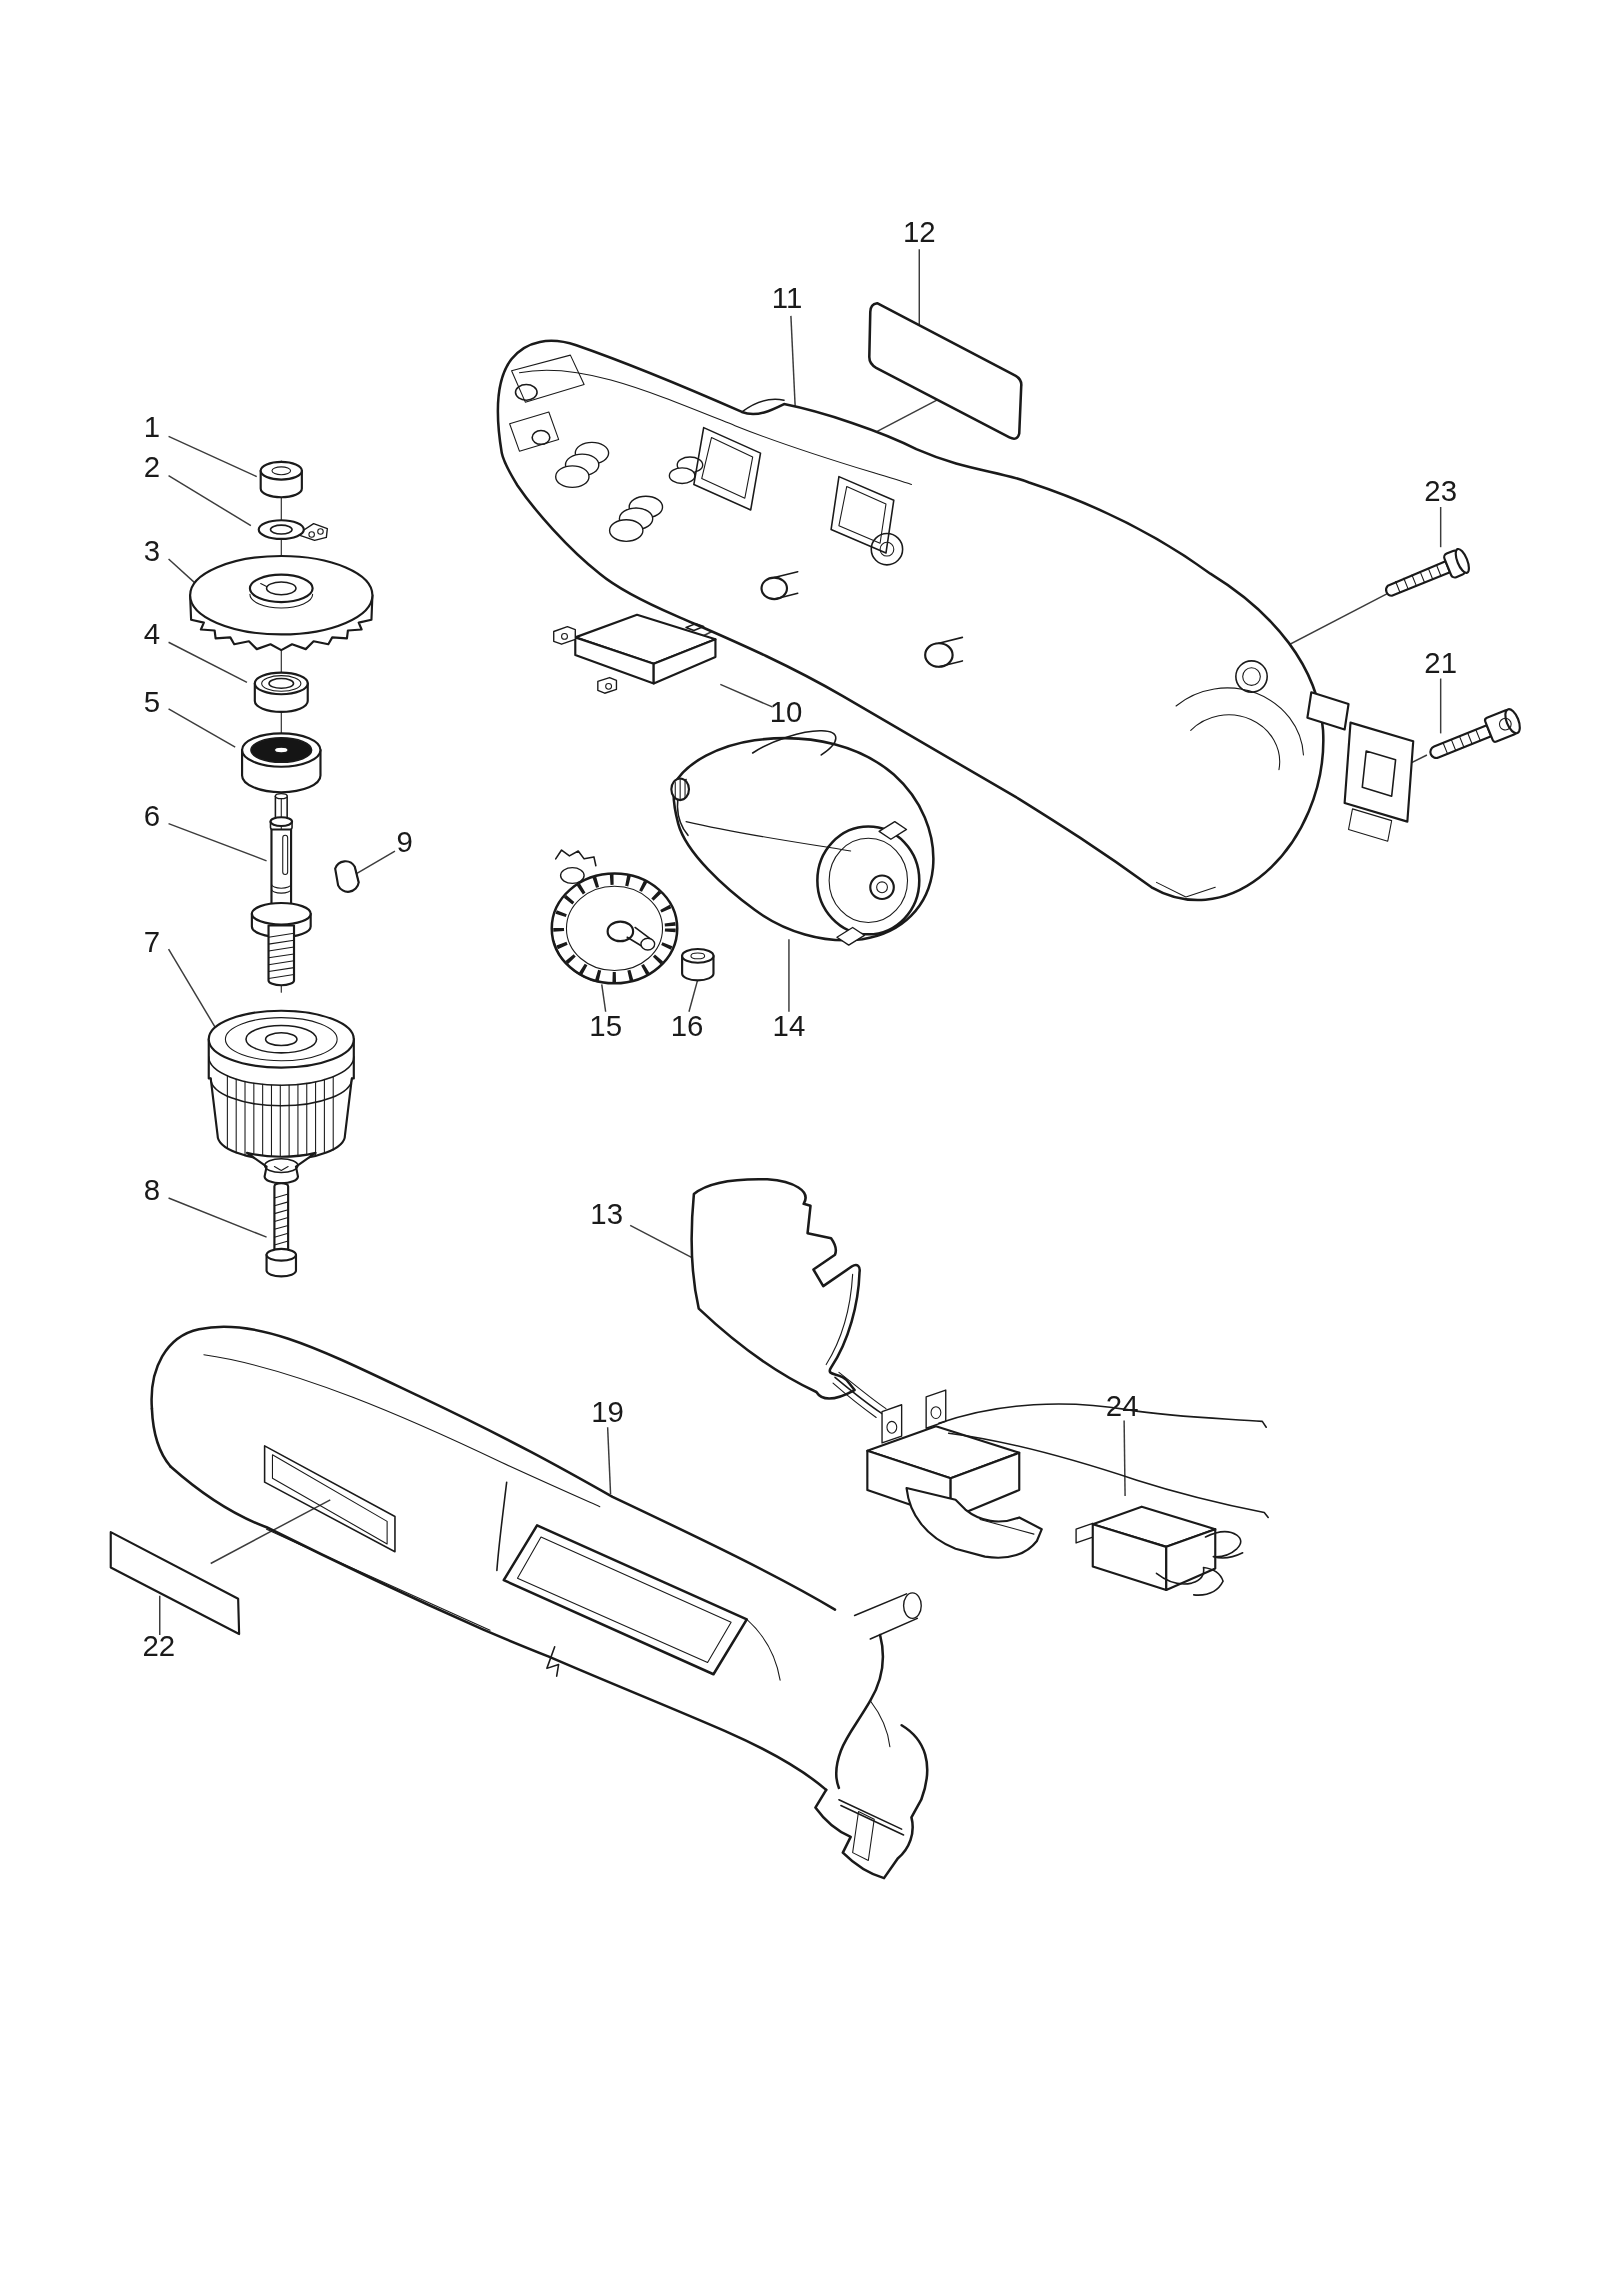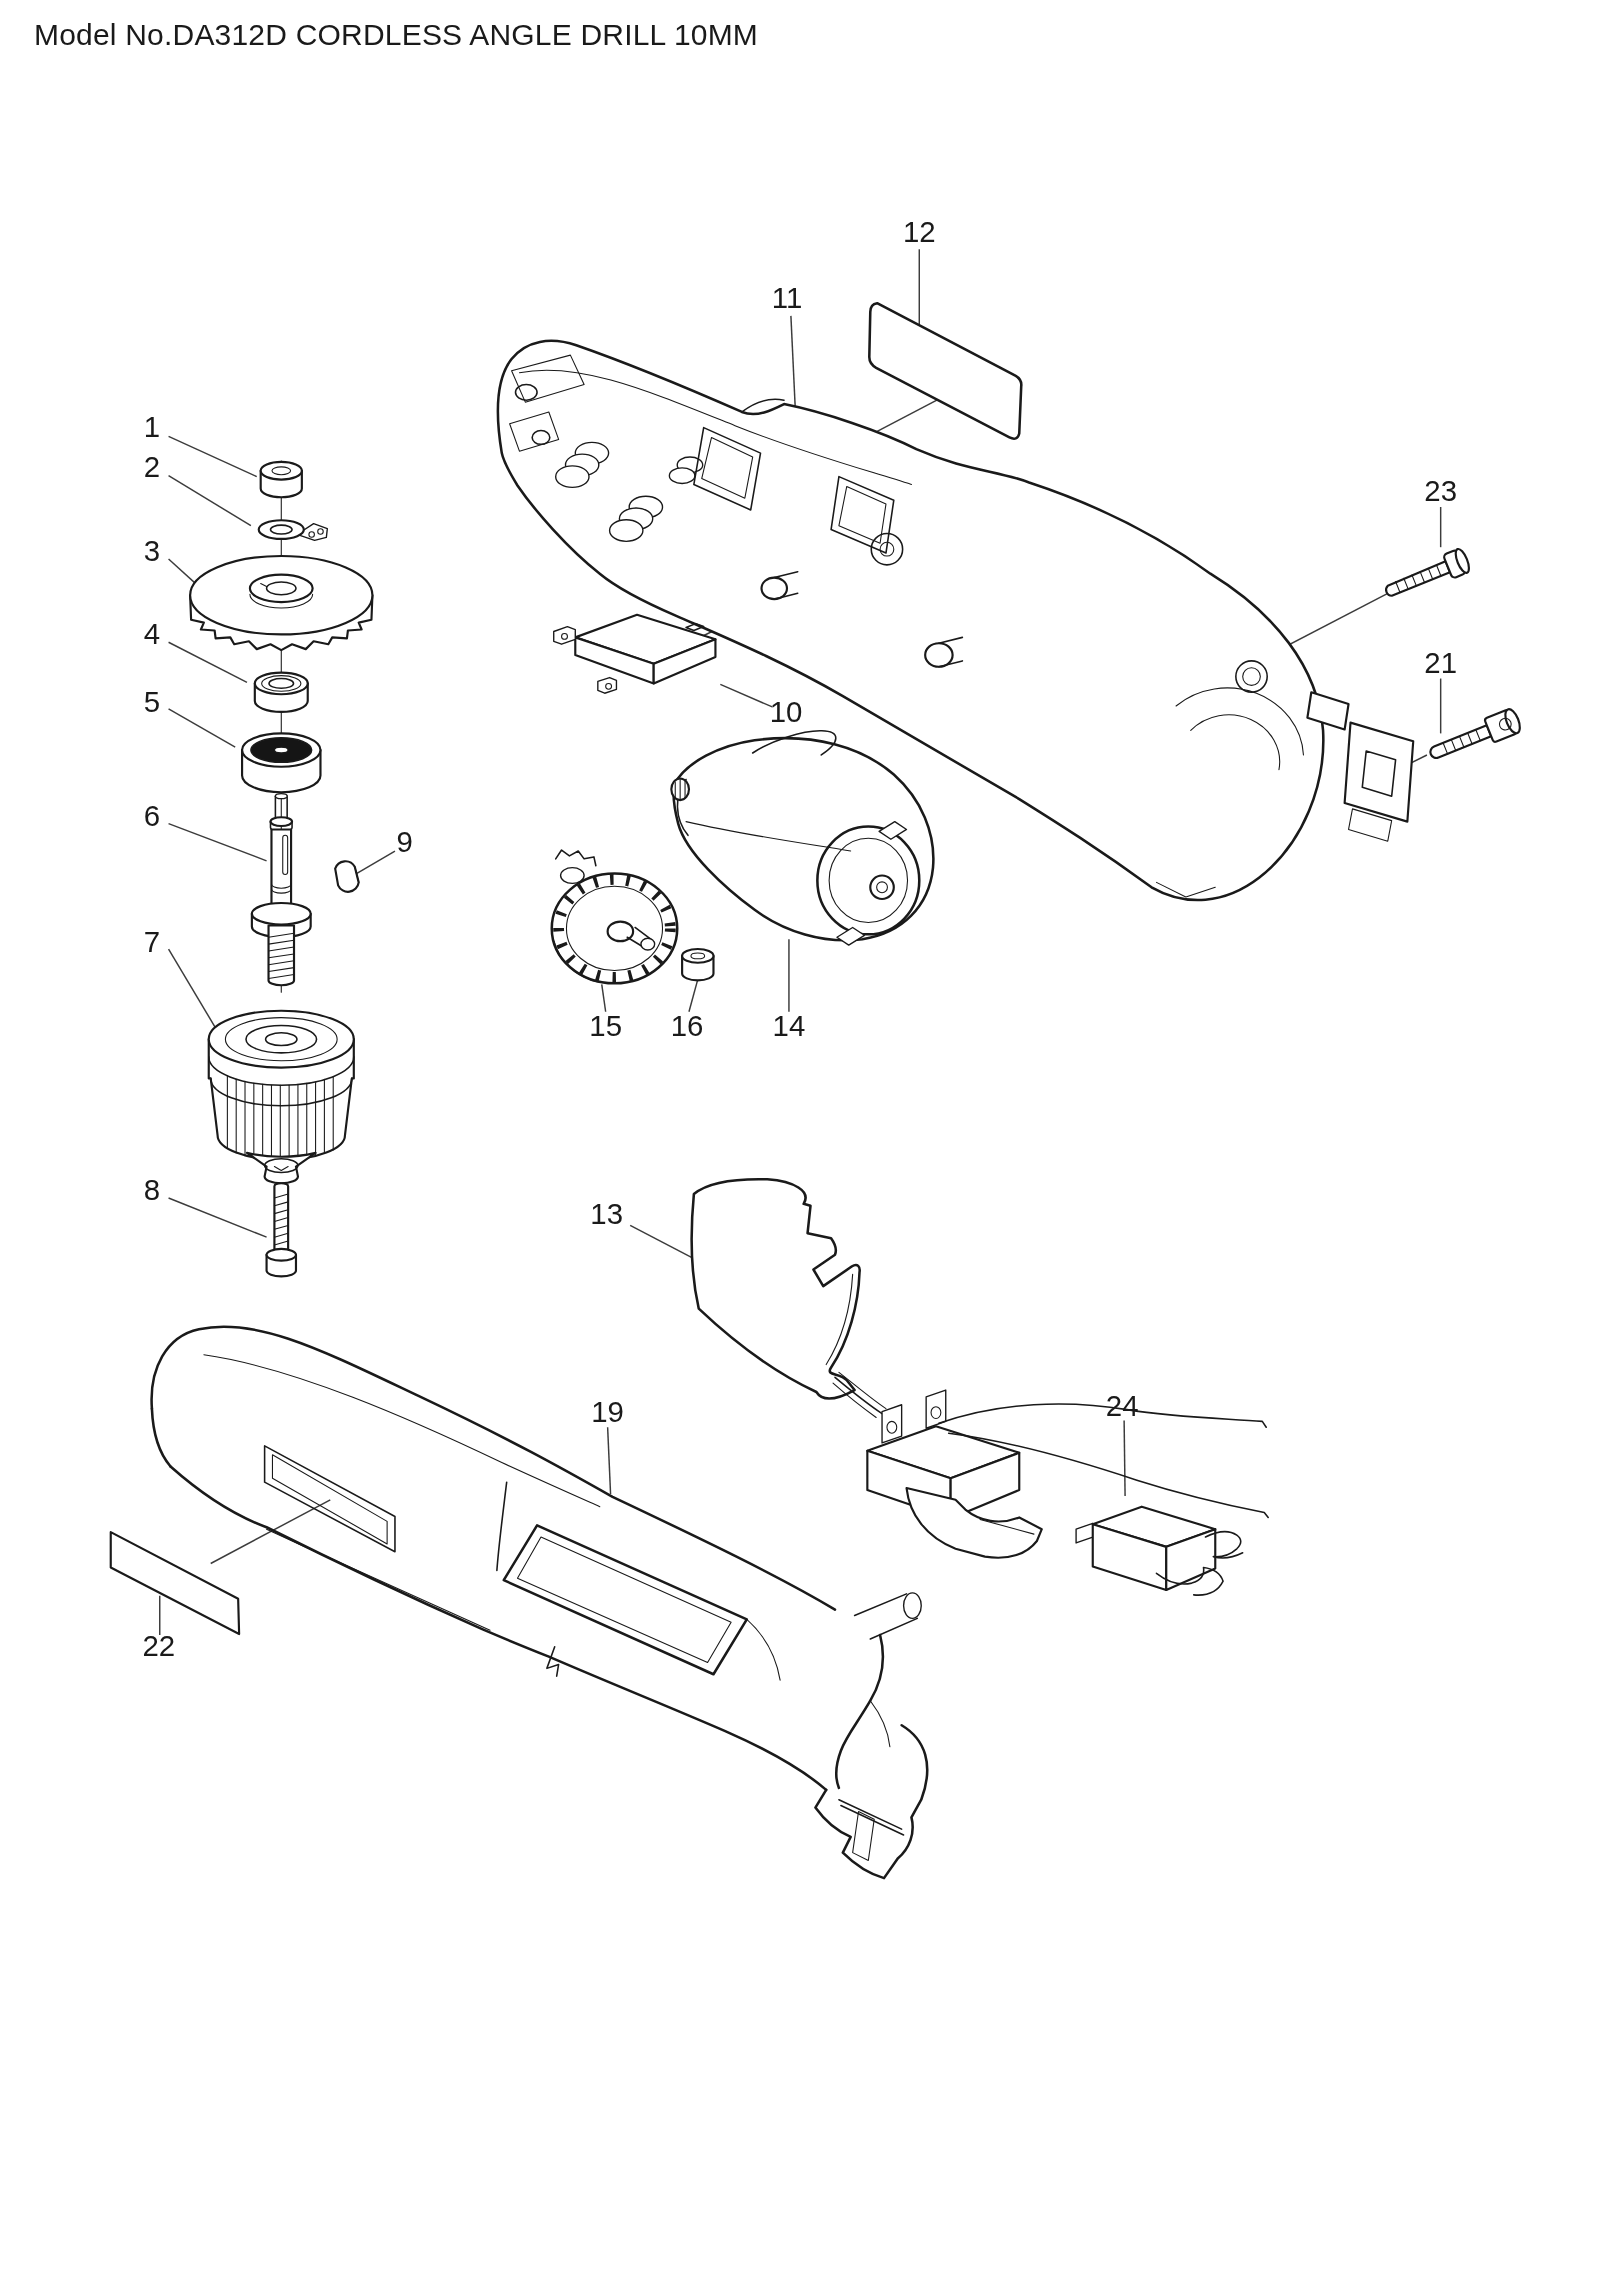--- a/index.html
+++ b/index.html
@@ -15,21 +15,20 @@
   .w3{fill:#ffffff;stroke:#1a1a1a;stroke-width:2.6;stroke-linejoin:round;}
   .w1{fill:#ffffff;stroke:#1a1a1a;stroke-width:1.4;stroke-linejoin:round;}
   .blk{fill:#151515;stroke:#1a1a1a;stroke-width:1.5;}
   .ld{stroke:#3c3c3c;stroke-width:1.5;fill:none;}
   .callout{font-family:"Liberation Sans",sans-serif;font-size:30px;fill:#1a1a1a;text-anchor:middle;}
 </style>
 </head>
 <body>
 
 <div class="page">
-  <div class="title">Model No.DA312D CORDLESS ANGLE DRILL 10MM</div>
 
   <svg width="1621" height="2293" viewBox="0 0 1654 2339">
 
     <g>
       <line class="ld" x1="172" y1="445" x2="262" y2="486"></line>
       <line class="ld" x1="172" y1="485" x2="256" y2="536"></line>
       <line class="ld" x1="172" y1="570" x2="205" y2="600"></line>
       <line class="ld" x1="172" y1="655" x2="252" y2="696"></line>
       <line class="ld" x1="172" y1="723" x2="240" y2="762"></line>
       <line class="ld" x1="172" y1="840" x2="272" y2="878"></line>

